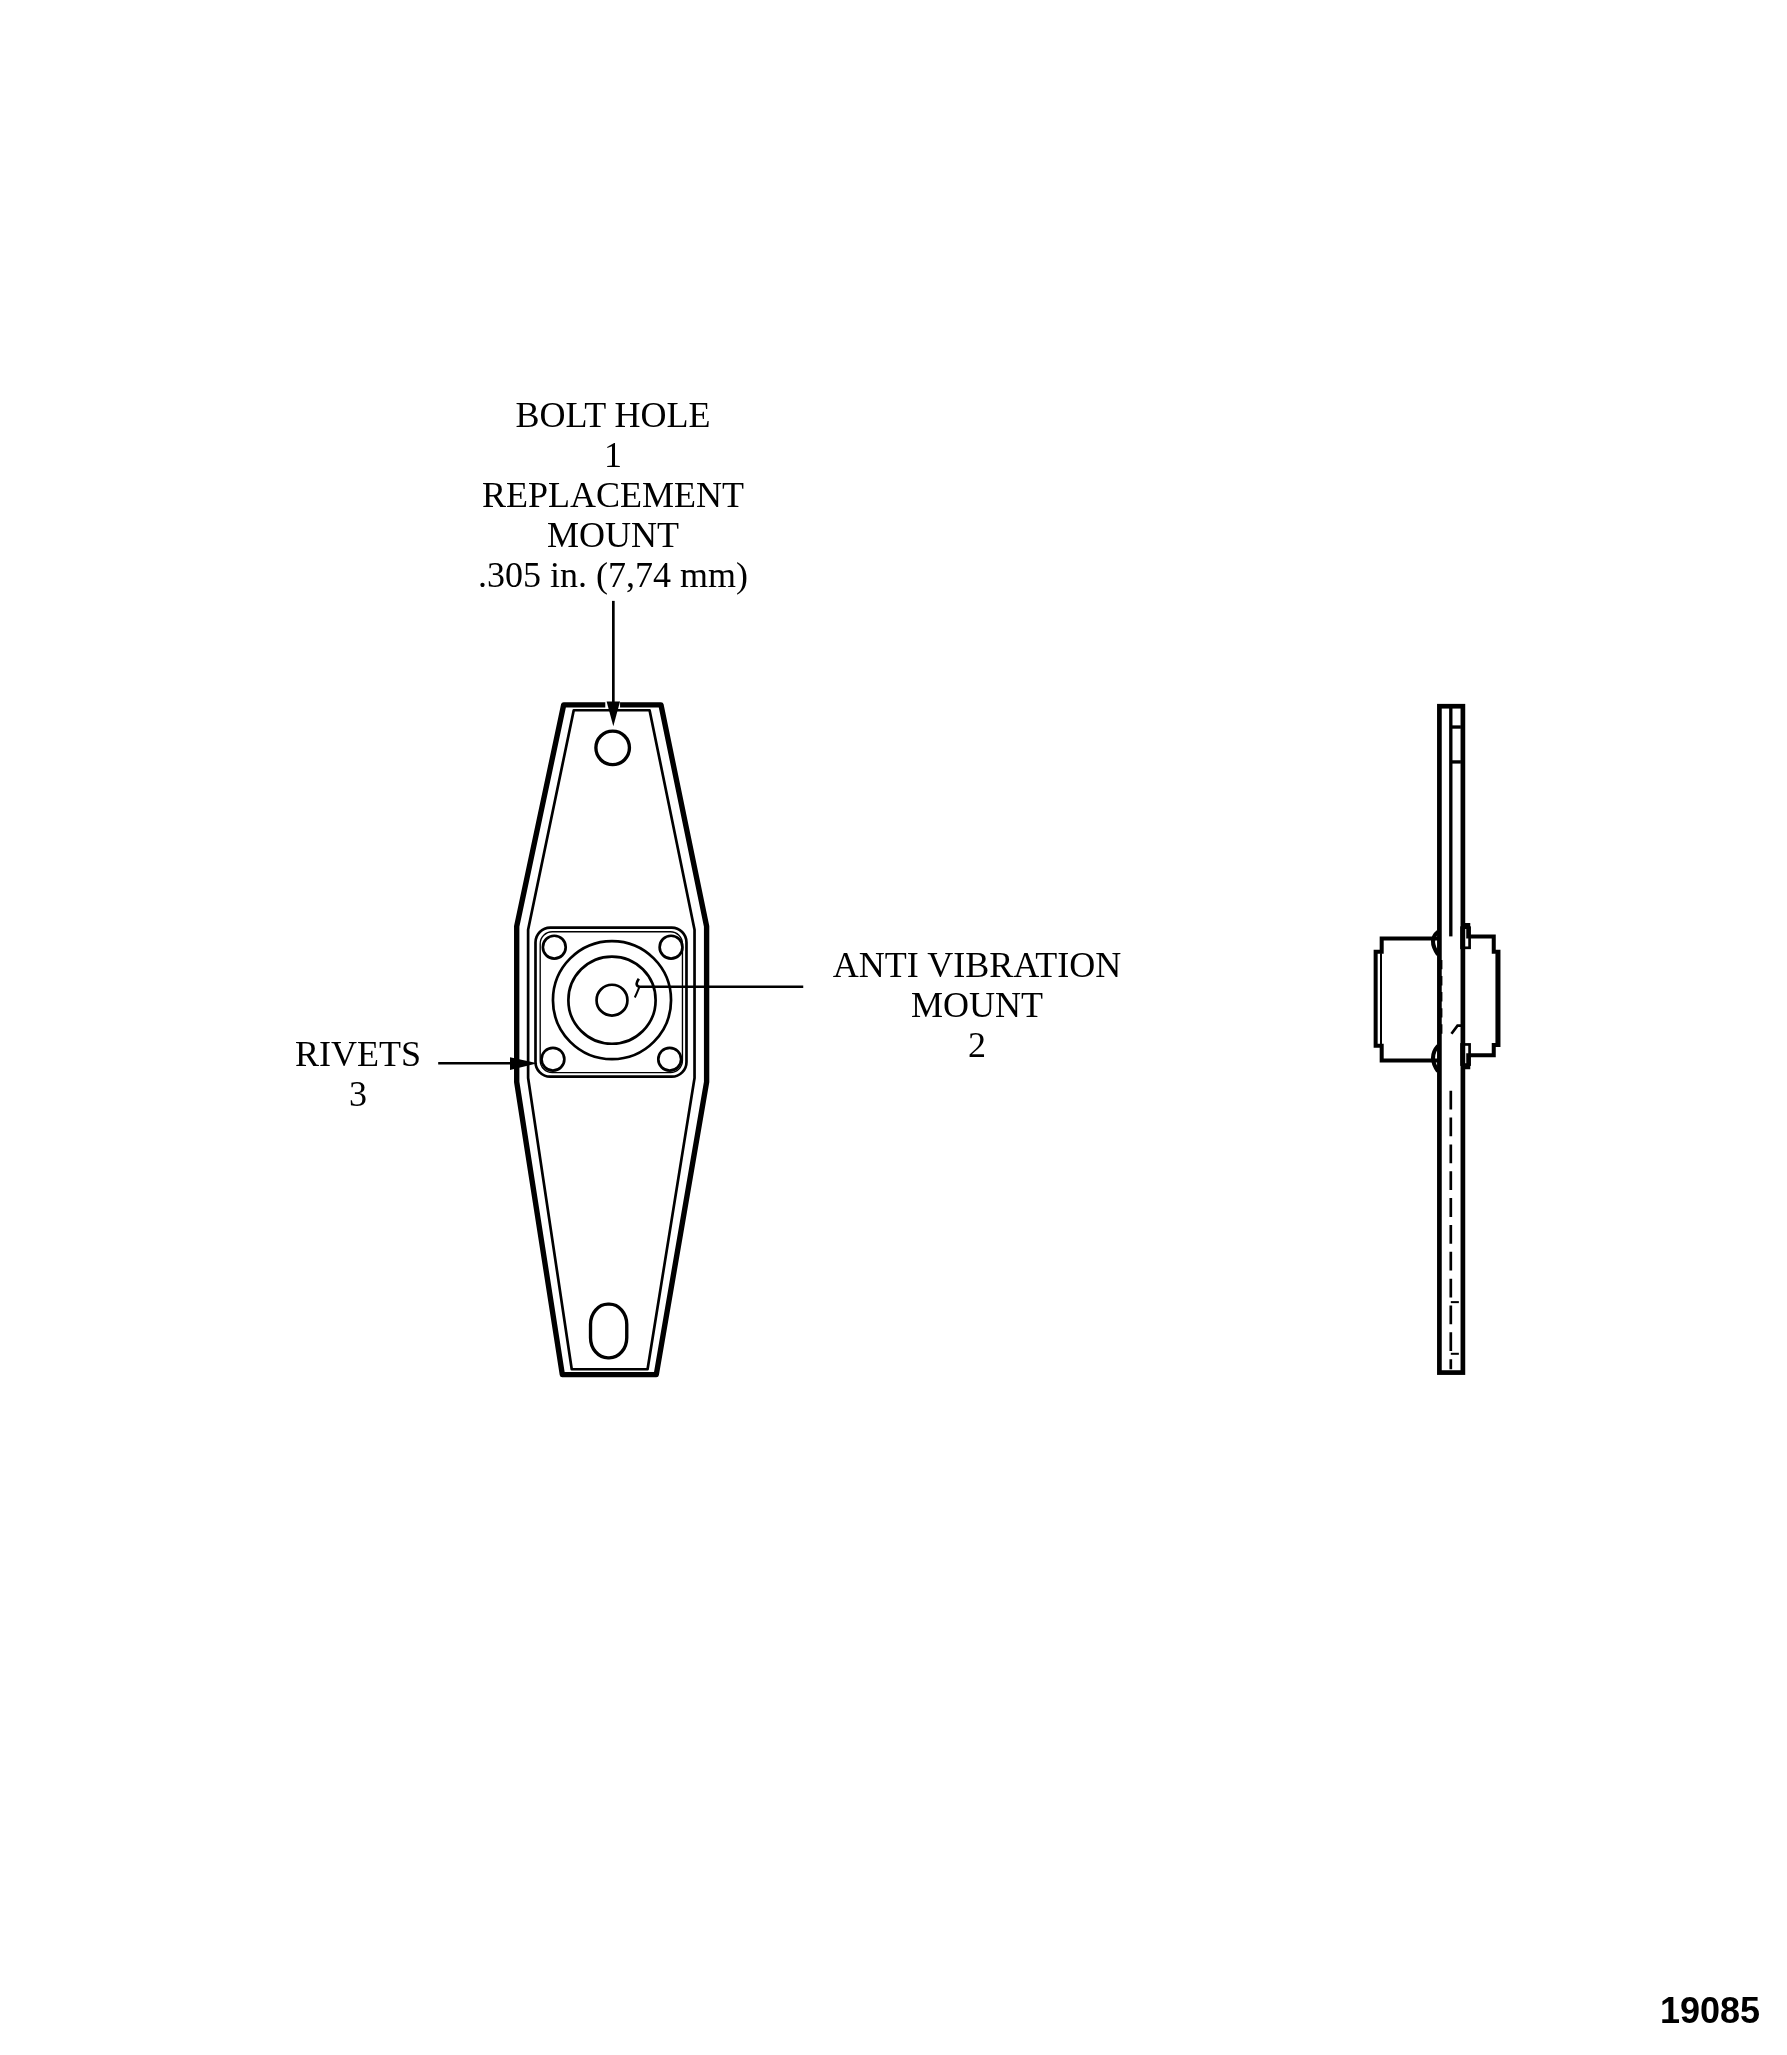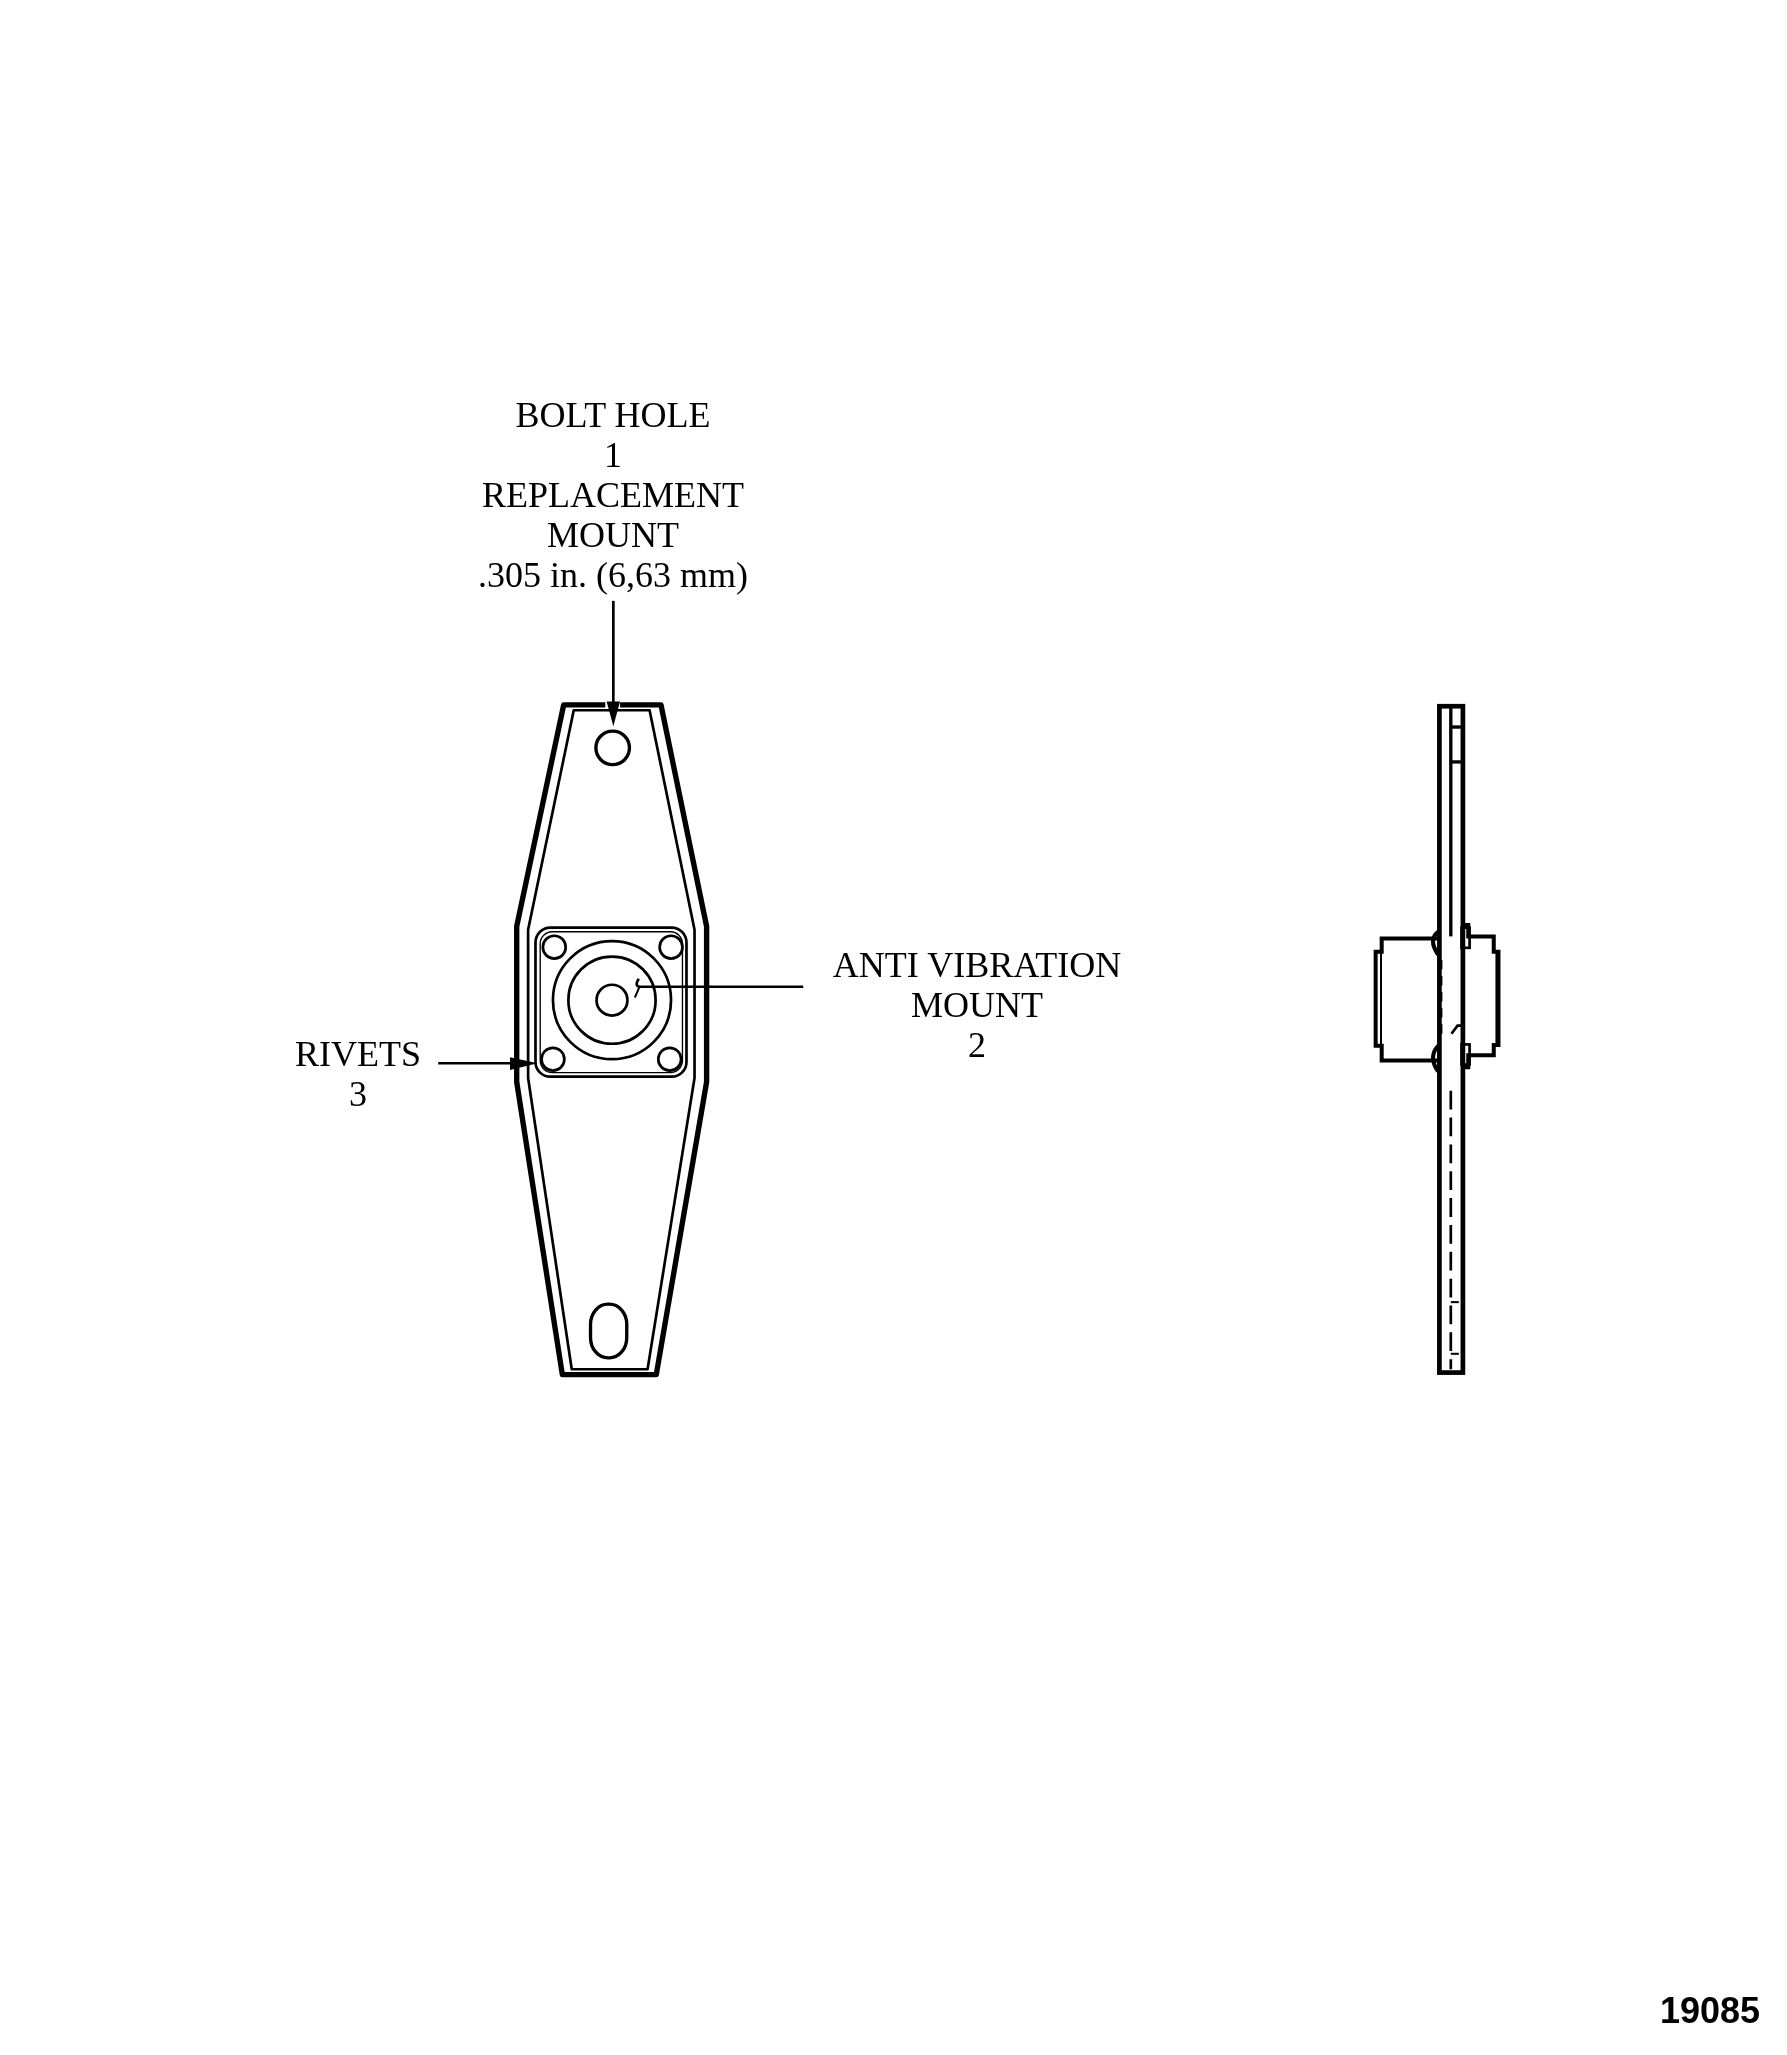--- a/index.html
+++ b/index.html
@@ -97,21 +97,21 @@
     <line x1="2230" y1="1420" x2="2230" y2="1555" stroke-width="3"></line>
     <path d="M2163 1540 L2172 1528 L2180 1528" stroke-width="4"></path>
   </g>
 </svg>
 
 <div class="label" style="left:613px; top:395px;">
   <div>BOLT HOLE</div>
   <div>1</div>
   <div>REPLACEMENT</div>
   <div>MOUNT</div>
-  <div>.305 in. (6,63 mm)</div>
+  <div>.305 in. (7,74 mm)</div>
 </div>
 
 <div class="label" style="left:977px; top:945px;">
   <div>ANTI VIBRATION</div>
   <div>MOUNT</div>
   <div>2</div>
 </div>
 
 <div class="label" style="left:358px; top:1034px;">
   <div>RIVETS</div>

